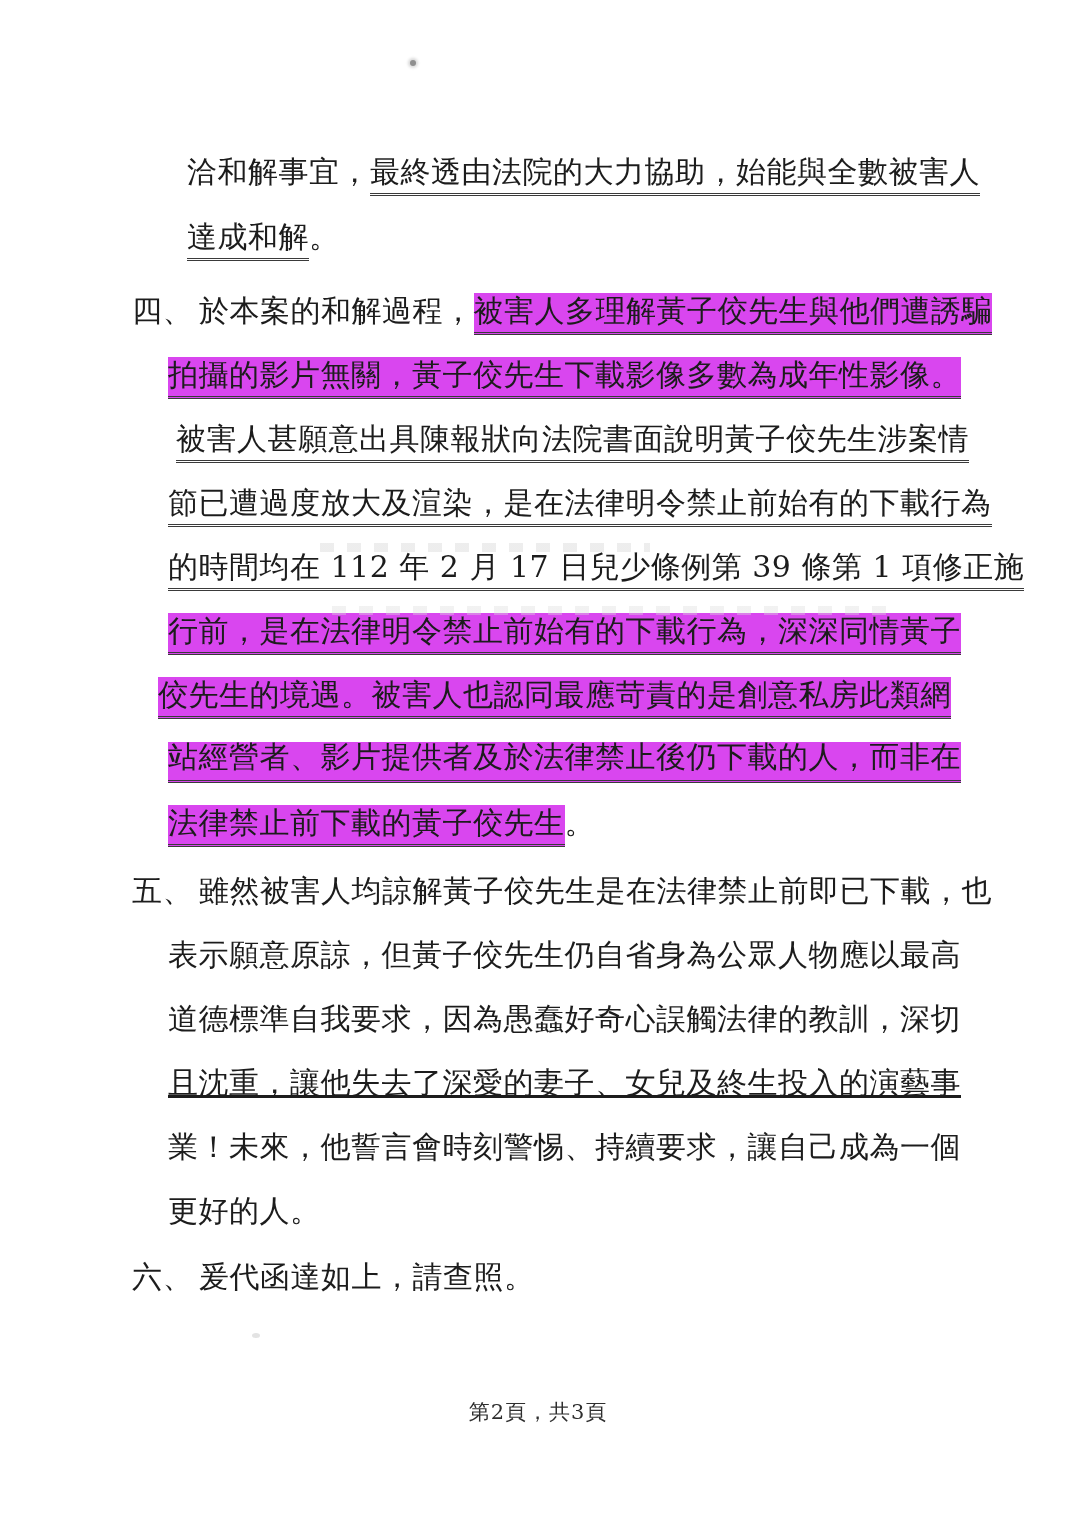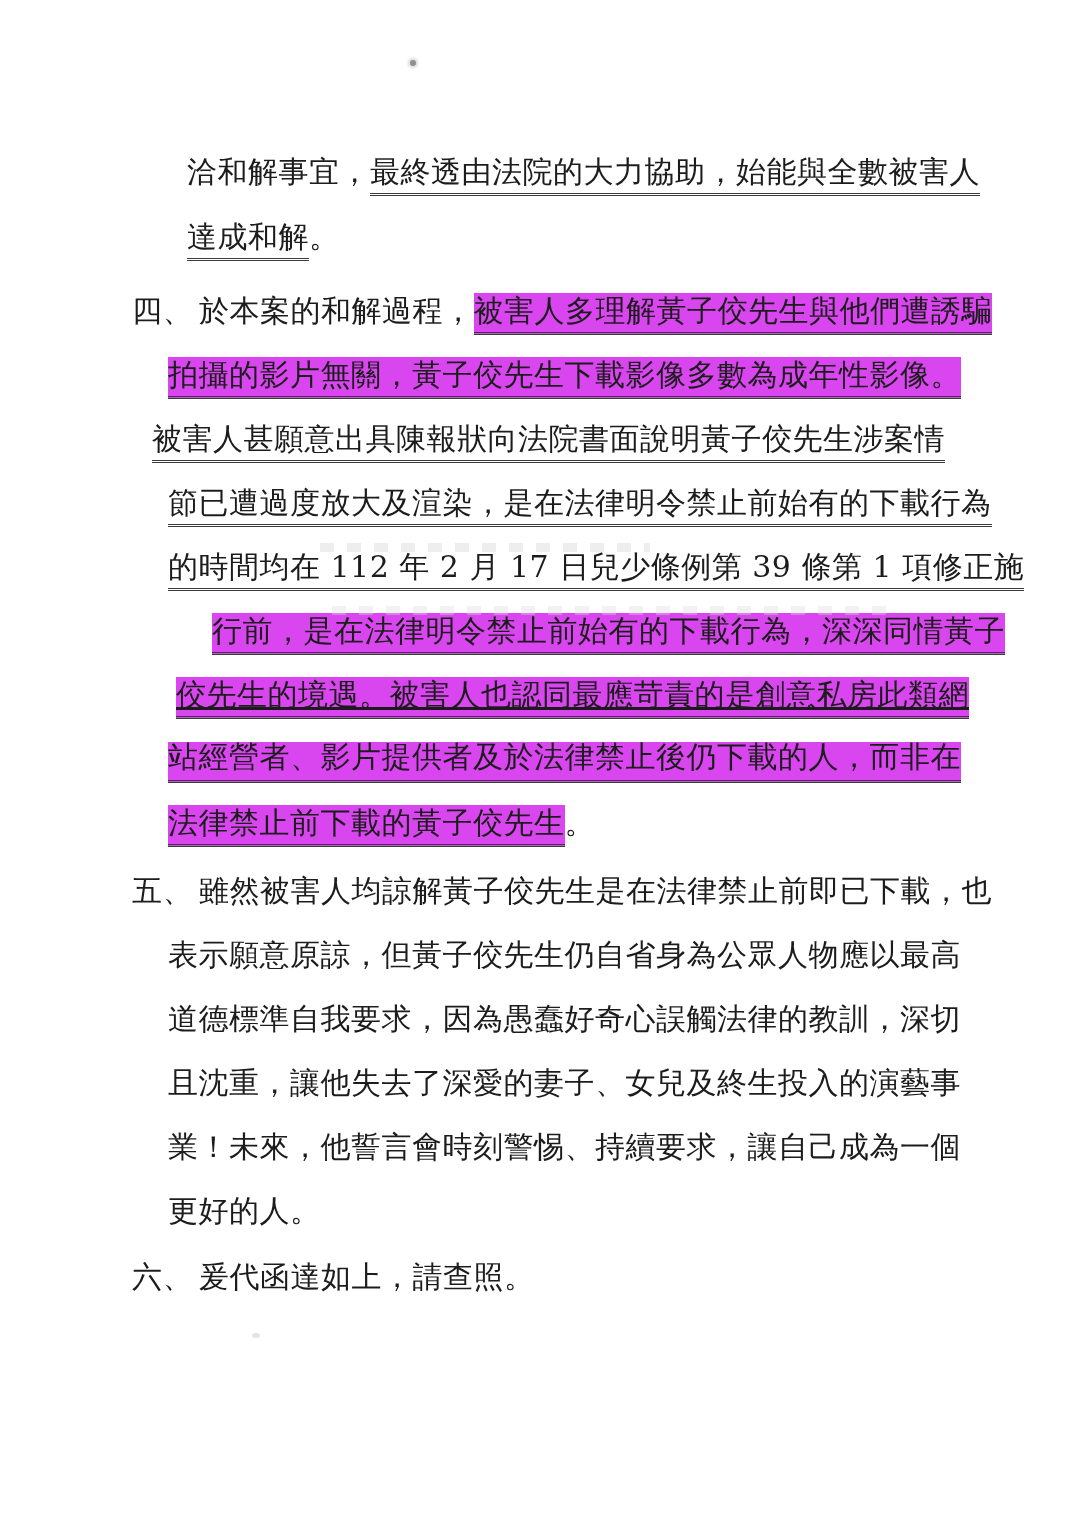--- a/index.html
+++ b/index.html
@@ -69,34 +69,35 @@
 </style>
 </head>
 <body>
 
 <div class="page">
   <div id="doc-body">
       <div class="doc-line" style="top: 152px; left: 187px;"><span class="seg">洽和解事宜，</span><span class="seg u">最終透由法院的大力協助，始能與全數被害人</span></div>
       <div class="doc-line" style="top: 217px; left: 187px;"><span class="seg u">達成和解</span><span class="seg">。</span></div>
       <div class="doc-line" style="top: 291px; left: 132px;"><span class="num">四、</span><span class="seg">於本案的和解過程，</span><span class="seg u sh">被害人多理解黃子佼先生與他們遭誘騙</span></div>
       <div class="doc-line" style="top: 355px; left: 168px;"><span class="seg u sh">拍攝的影片無關，黃子佼先生下載影像多數為成年性影像。</span></div>
-      <div class="doc-line" style="top: 419px; left: 152px;"><span class="seg u">被害人甚願意出具陳報狀向法院書面說明黃子佼先生涉案情</span></div>
+      <div class="doc-line" style="top: 419px; left: 176px;"><span class="seg u">被害人甚願意出具陳報狀向法院書面說明黃子佼先生涉案情</span></div>
       <div class="doc-line" style="top: 483px; left: 168px;"><span class="seg u">節已遭過度放大及渲染，是在法律明令禁止前始有的下載行為</span></div>
       <div class="doc-line" style="top: 547px; left: 168px;"><span class="seg u">的時間均在 112 年 2 月 17 日兒少條例第 39 條第 1 項修正施</span></div>
-      <div class="doc-line" style="top: 611px; left: 168px; margin-left: 44px;"><span class="seg u sh">行前，是在法律明令禁止前始有的下載行為，深深同情黃子</span></div>
-      <div class="doc-line" style="top: 675px; left: 176px; text-decoration: underline;"><span class="seg u sh">佼先生的境遇。被害人也認同最應苛責的是創意私房此類網</span></div>
+      <div class="doc-line" style="top: 611px; left: 168px;"><span class="seg u sh">行前，是在法律明令禁止前始有的下載行為，深深同情黃子</span></div>
+      <div class="doc-line" style="top: 675px; left: 158px;"><span class="seg u sh">佼先生的境遇。被害人也認同最應苛責的是創意私房此類網</span></div>
       <div class="doc-line" style="top: 739px; left: 168px; font-family: Liberation Mono, monospace;"><span class="seg u sh">站經營者、影片提供者及於法律禁止後仍下載的人，而非在</span></div>
       <div class="doc-line" style="top: 803px; left: 168px;"><span class="seg u sh">法律禁止前下載的黃子佼先生</span><span class="seg">。</span></div>
       <div class="doc-line" style="top: 871px; left: 132px;"><span class="num">五、</span><span class="seg">雖然被害人均諒解黃子佼先生是在法律禁止前即已下載，也</span></div>
       <div class="doc-line" style="top: 935px; left: 168px;"><span class="seg">表示願意原諒，但黃子佼先生仍自省身為公眾人物應以最高</span></div>
       <div class="doc-line" style="top: 999px; left: 168px;"><span class="seg">道德標準自我要求，因為愚蠢好奇心誤觸法律的教訓，深切</span></div>
-      <div class="doc-line" style="top: 1063px; left: 168px;"><span class="seg">且沈重，讓他失去了深愛的妻子、女兒及終生投入的演藝事</span></div>
+      <div class="doc-line" style="top: 1063px; left: 168px; text-decoration: underline;"><span class="seg">且沈重，讓他失去了深愛的妻子、女兒及終生投入的演藝事</span></div>
       <div class="doc-line" style="top: 1127px; left: 168px;"><span class="seg">業！未來，他誓言會時刻警惕、持續要求，讓自己成為一個</span></div>
       <div class="doc-line" style="top: 1191px; left: 168px;"><span class="seg">更好的人。</span></div>
       <div class="doc-line" style="top: 1257px; left: 132px;"><span class="num">六、</span><span class="seg">爰代函達如上，請查照。</span></div>
     </div>
 
   <span class="speck s1"></span>
   <span class="speck s2"></span>
   <span class="ghost g1"></span>
   <span class="ghost g2"></span>
 
+  <div class="footer">第2頁，共3頁</div>
 </div>
 
 </body></html>

